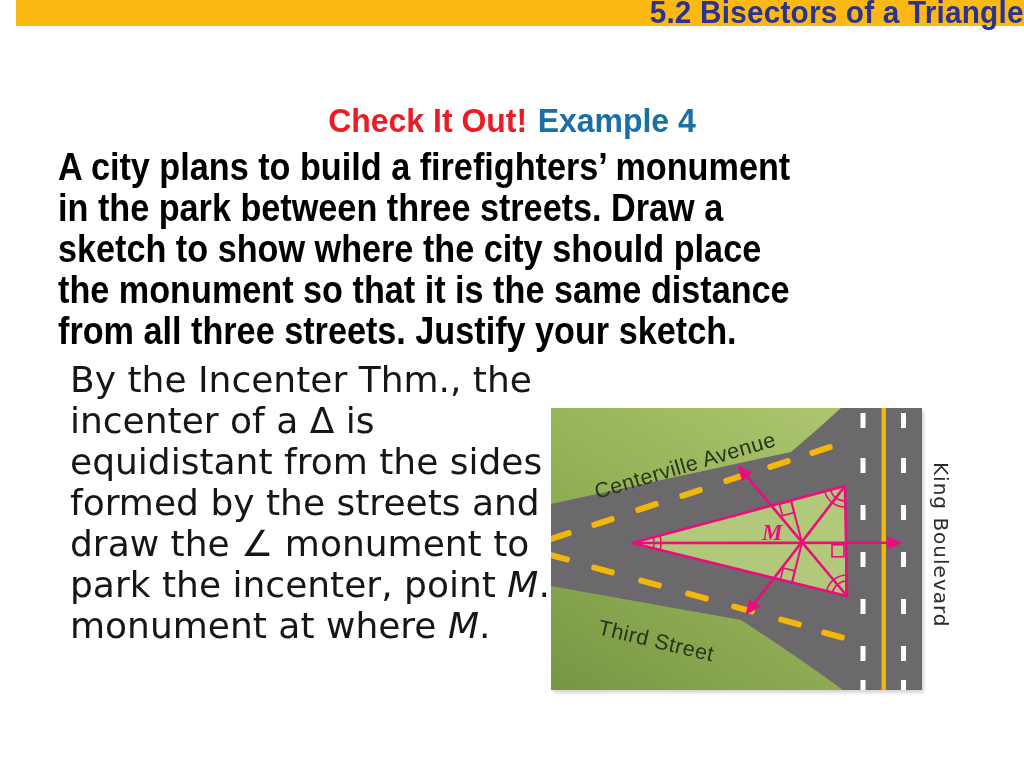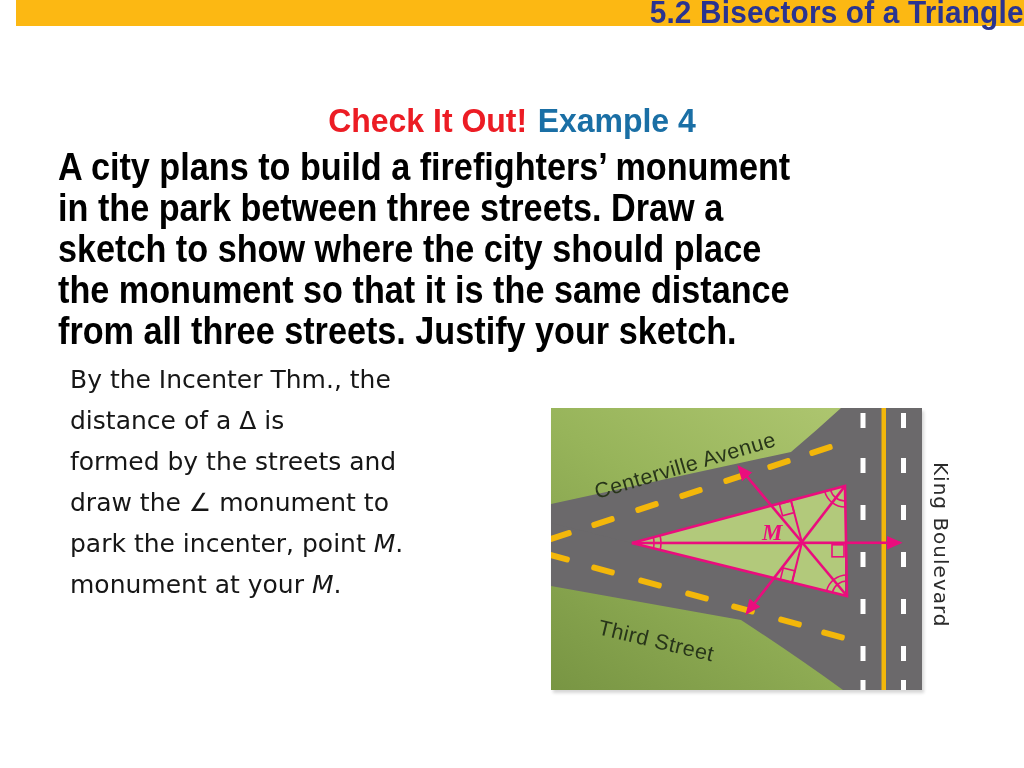--- a/index.html
+++ b/index.html
@@ -31,21 +31,21 @@
   .problem{
     position:absolute;left:58px;top:147px;
     font-size:38px;font-weight:bold;color:#000;
     line-height:41px;transform:scaleX(.9);transform-origin:left top;
   }
   .problem div{white-space:nowrap;}
   
   .explanation{
     position:absolute;left:70px;top:359px;width:500px;
     font-family:"DejaVu Sans",sans-serif;
-    font-size:25px;color:#161616;line-height:41px;
+    font-size:36px;color:#161616;line-height:41px;
   }
   .explanation .exp-line{white-space:nowrap;}
   .explanation .it{font-style:italic;}
   
   .figure{position:absolute;left:551px;top:408px;width:420px;height:282px;}
   .photo{
     position:absolute;left:0;top:0;width:371px;height:282px;
     box-shadow:2px 3px 3px rgba(0,0,0,.16);
   }
   .king-label{
@@ -75,25 +75,26 @@
 <div class="problem">
   <div>A city plans to build a firefighters’ monument</div>
   <div>in the park between three streets. Draw a</div>
   <div>sketch to show where the city should place</div>
   <div>the monument so that it is the same distance</div>
   <div>from all three streets. Justify your sketch.</div>
 </div>
 
 <div class="explanation">
     <div class="exp-line"><span>By the Incenter Thm., the</span></div>
-    <div class="exp-line"><span>distance of a Δ is</span></div>
+    <div class="exp-line"><span>incenter of a Δ is</span></div>
+    <div class="exp-line"><span>equidistant from the sides</span></div>
     <div class="exp-line"><span>formed by the streets and</span></div>
     <div class="exp-line"><span>draw the ∠ monument to</span></div>
     <div class="exp-line"><span>park the incenter, point </span><span class="it">M</span><span>.</span></div>
-    <div class="exp-line"><span>monument at your </span><span class="it">M</span><span>.</span></div>
+    <div class="exp-line"><span>monument at where </span><span class="it">M</span><span>.</span></div>
   </div>
 
 <div class="figure">
   <svg class="photo" viewBox="0 0 371 282" width="371" height="282">
     <defs>
       <linearGradient id="parkGrad" x1="0" y1="1" x2="0.85" y2="0">
         <stop offset="0" stop-color="#789543"></stop>
         <stop offset="0.55" stop-color="#97B45A"></stop>
         <stop offset="1" stop-color="#AFC771"></stop>
       </linearGradient>

